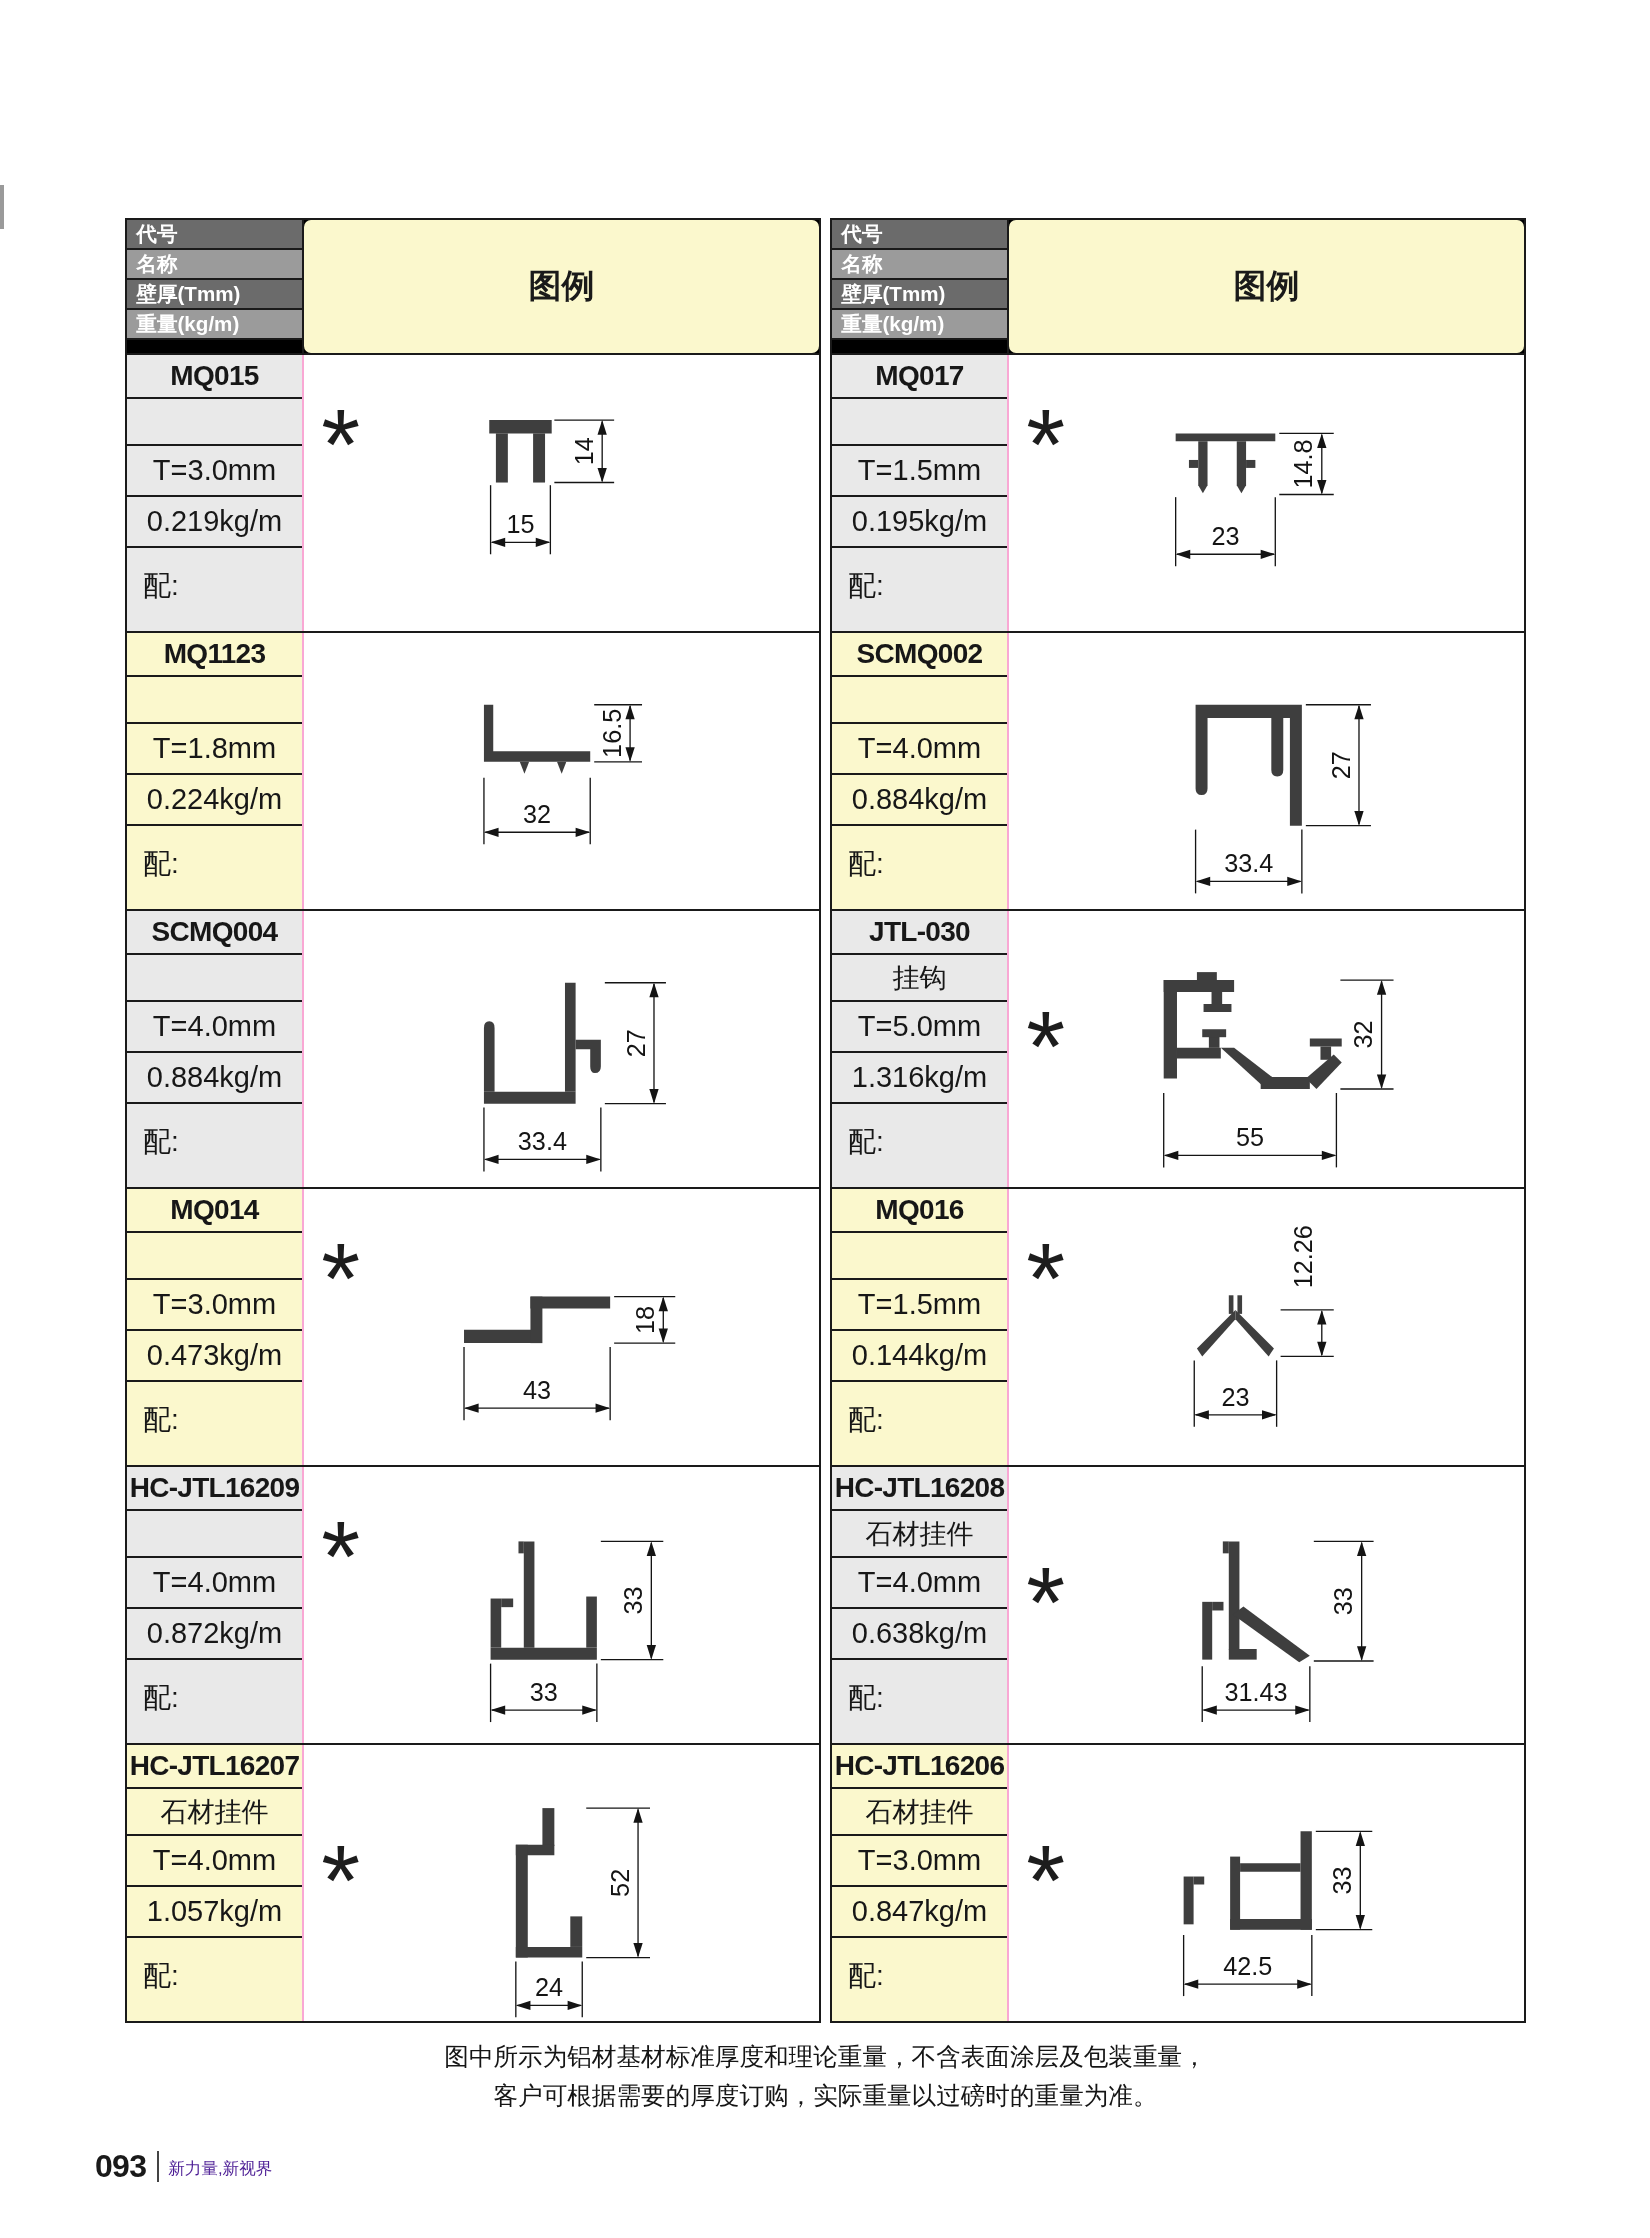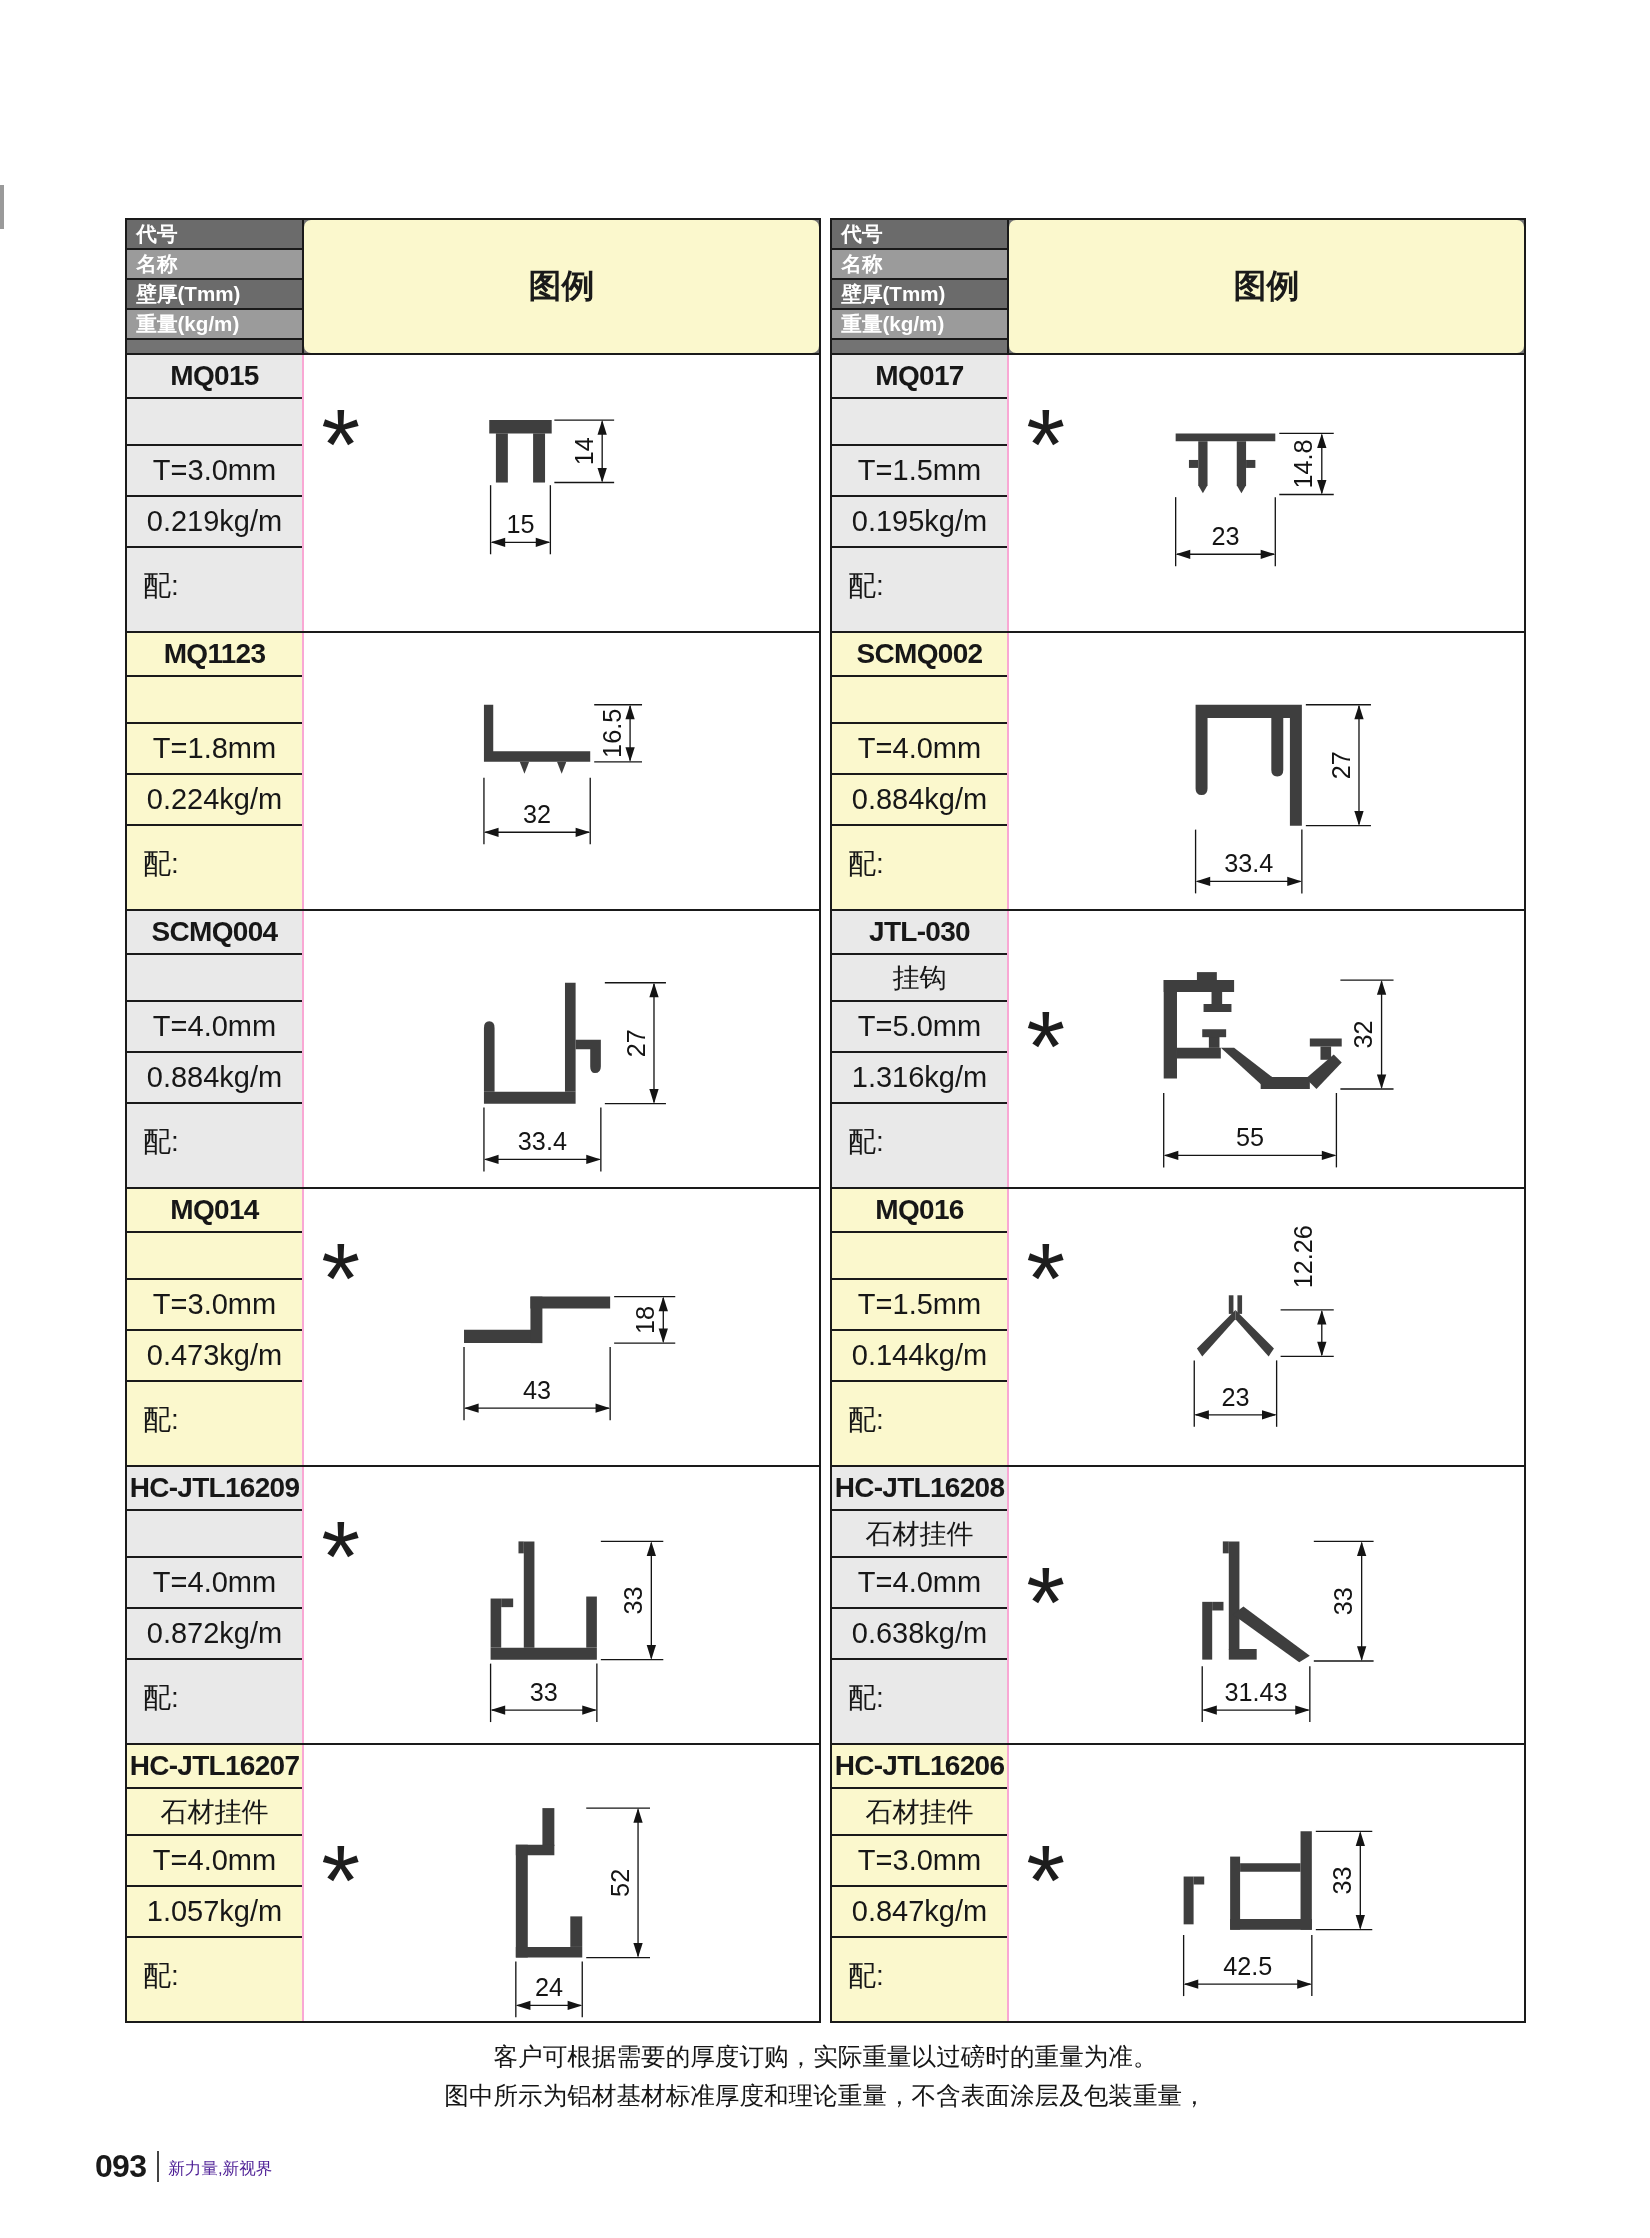--- a/index.html
+++ b/index.html
@@ -1,20 +1,20 @@
 <!DOCTYPE html>
 <html style="font-size:10.6px"><head>
 <meta charset="utf-8">
 <style>
   html,body{margin:0;padding:0;background:#ffffff;}
   .page{position:relative;width:1651px;height:2239px;background:#ffffff;overflow:hidden;
         font-family:"Liberation Sans","DejaVu Sans",sans-serif;}
   .edge-mark{position:absolute;left:0;top:185px;width:4px;height:44px;background:#9a9a9a;}
 
-  .cat-table{position:absolute;top:218px;width:696px;background:#737373;
+  .cat-table{position:absolute;top:218px;width:696px;background:#000000;
              border:2.7px solid #1a1a1a;box-sizing:border-box;}
   #table-left{left:125px;}
   #table-right{left:830px;}
 
   .cat-header{display:flex;height:133px;}
   .hdr-labels{width:177px;border-right:2px solid #1a1a1a;display:flex;flex-direction:column;box-sizing:border-box;}
   .hdr-cell{flex:1;display:flex;align-items:center;padding-left:9.3px;color:#ffffff;
             font-weight:bold;font-size:20.6px;border-bottom:2px solid #1a1a1a;box-sizing:border-box;}
   .hdr-cell:last-child{border-bottom:none;margin-top:48px;}
   .hdr-cell.dark{background:#6b6b6b;}
@@ -439,22 +439,22 @@
             <line x1="528" y1="132" x2="528" y2="276" stroke="#141414" stroke-width="2"></line>
             <polygon points="528,130 521,152 535,152" fill="#141414"></polygon>
             <polygon points="528,278 521,256 535,256" fill="#141414"></polygon>
             <text x="514" y="204" text-anchor="middle" font-size="38" fill="#141414" transform="rotate(-90 514 204)" font-family="&quot;Liberation Sans&quot;,sans-serif">33</text>
           </svg>
         </div>
       </div>
     </div>
 
   <div class="note">
+    <div>图中所示为铝材基材标准厚度和理论重量，不含表面涂层及包装重量，</div>
     <div>客户可根据需要的厚度订购，实际重量以过磅时的重量为准。</div>
-    <div>图中所示为铝材基材标准厚度和理论重量，不含表面涂层及包装重量，</div>
   </div>
 
   <div class="footer">
     <span class="page-num">093</span>
     <span class="footer-divider"></span>
     <span class="tagline">新力量,新视界</span>
   </div>
 </div>
 
 

